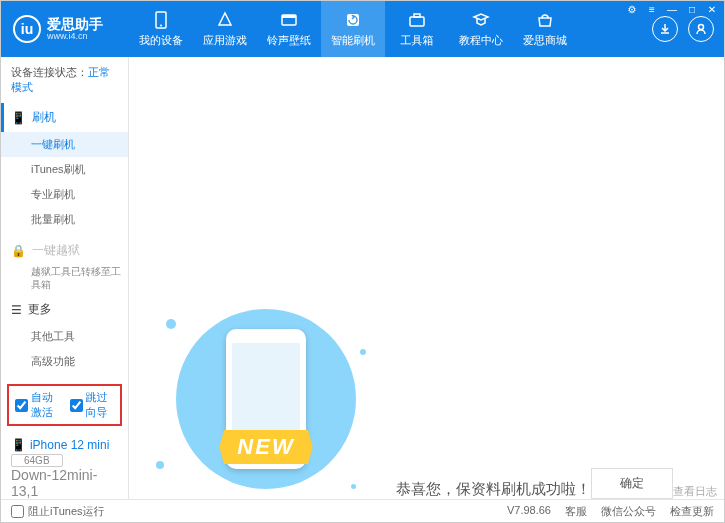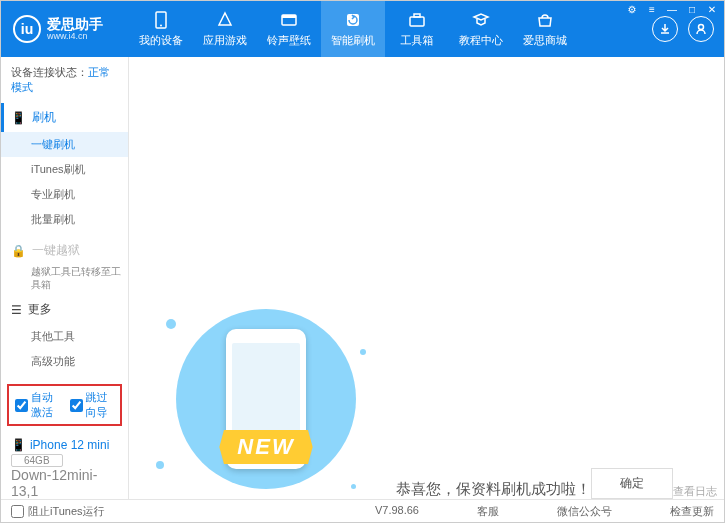--- a/index.html
+++ b/index.html
@@ -43,21 +43,21 @@
 .phone::before { content: ''; position: absolute; top: 14px; left: 6px; right: 6px; bottom: 16px; background: #e8f4fb; border-radius: 2px; }
 .phone::after { content: ''; position: absolute; bottom: 5px; left: 50%; transform: translateX(-50%); width: 10px; height: 10px; border: 1px solid #ccc; border-radius: 50%; }
 .banner { position: absolute; z-index: 3; bottom: 35px; background: #ffcc33; color: #fff; font-weight: bold; font-size: 22px; padding: 4px 18px; font-style: italic; letter-spacing: 2px; clip-path: polygon(5% 0, 95% 0, 100% 50%, 95% 100%, 5% 100%, 0 50%); }
 .dot { position: absolute; border-radius: 50%; background: #8dd6fb; }
 .success-msg { font-size: 15px; color: #555; margin-top: 4px; }
 .ok-btn { margin-top: 14px; padding: 6px 28px; border: 1px solid #ddd; background: #fff; color: #555; cursor: pointer; font-size: 12px; }
 .log-link { margin-top: 10px; font-size: 11px; color: #aaa; cursor: pointer; }
 .footer { height: 24px; border-top: 1px solid #e5e5e5; display: flex; align-items: center; padding: 0 10px; font-size: 11px; color: #666; }
 .footer .left { display: flex; align-items: center; gap: 4px; }
 .footer .right { margin-left: auto; display: flex; gap: 14px; }
-.footer .link { cursor: pointer; margin-left: 44px; }
+.footer .link { cursor: pointer; }
 .lock-icon { color: #bbb; }
 </style>
 </head>
 <body>
 
 <div class="win-controls">
   <span class="win-btn">⚙</span>
   <span class="win-btn">≡</span>
   <span class="win-btn">—</span>
   <span class="win-btn">□</span>

